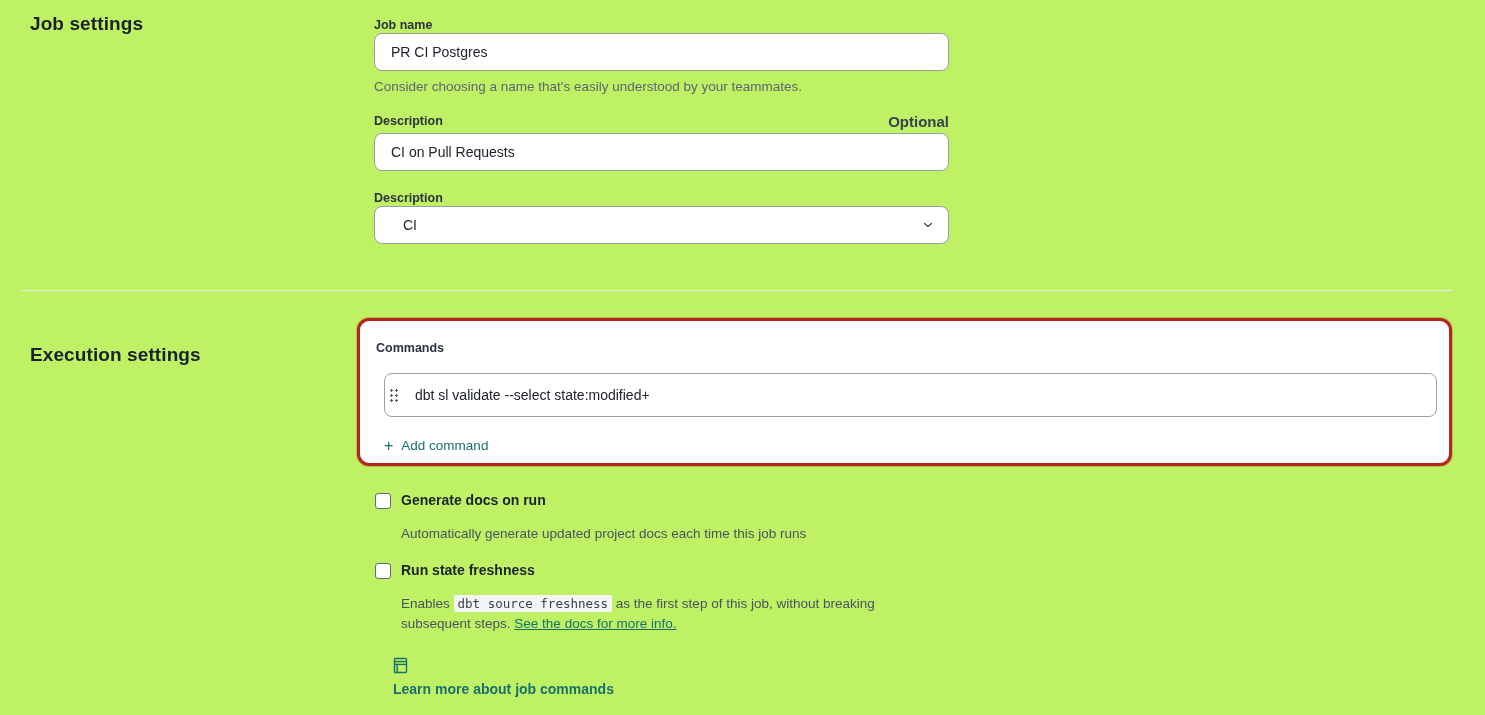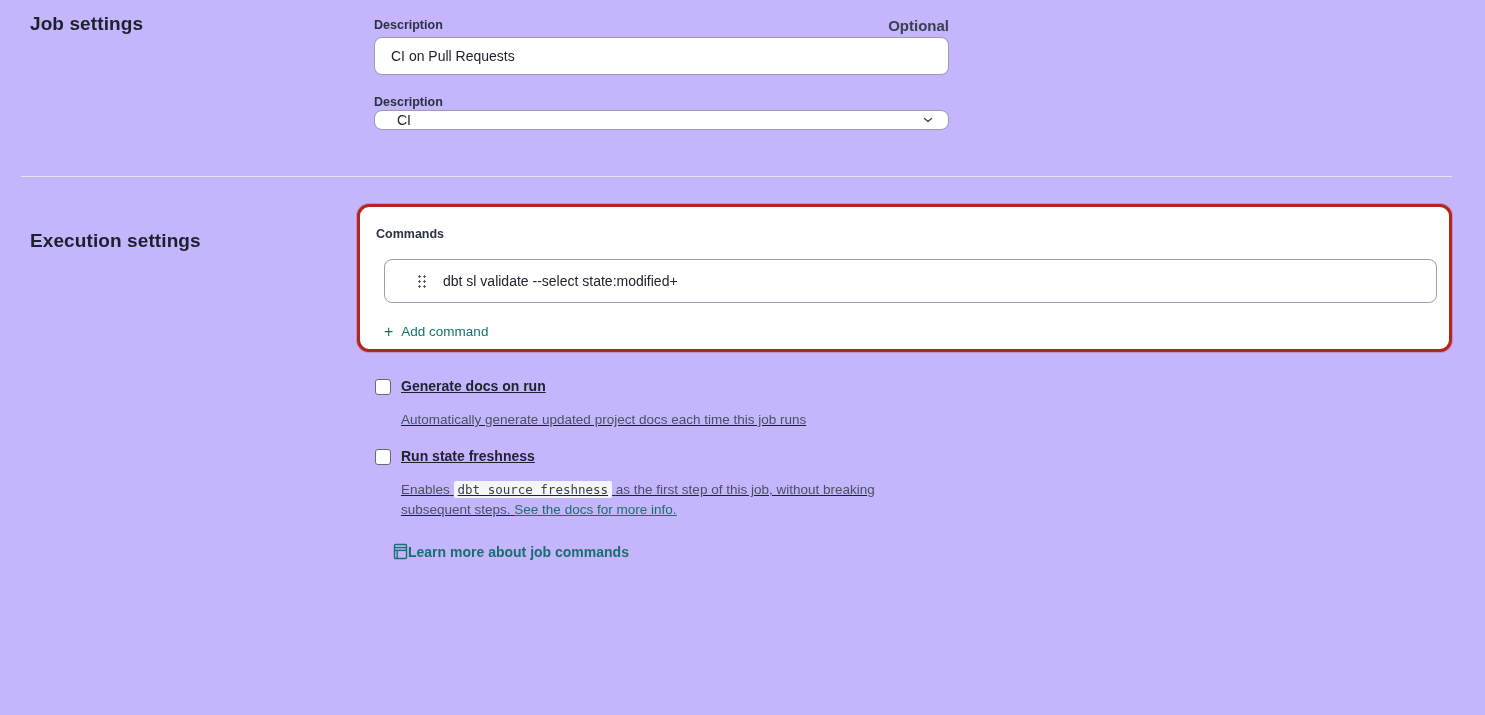--- a/index.html
+++ b/index.html
@@ -10,21 +10,21 @@
     --helper:#5d6472;
     --border:#979daa;
   }
   *{box-sizing:border-box;margin:0;padding:0;}
   html,body{background:#ffffff;}
   body{
     font-family:"Liberation Sans","DejaVu Sans",sans-serif;
     color:var(--ink);
     width:1485px;height:715px;overflow:hidden;
   }
-  .page{width:1485px;height:715px;background:#c4b5fd;}
+  .page{width:1485px;height:715px;background:#bef264;}
 
   
   .section{display:flex;align-items:flex-start;}
   .section-job{padding:12px 0 46px 30px;}
   .section-exec{padding:27px 0 0 30px;}
   .heading-col-job{width:344px;flex:0 0 344px;}
   .heading-col-exec{width:327px;flex:0 0 327px;}
   .section-title{
     font-size:19px;font-weight:700;color:var(--ink);letter-spacing:.1px;line-height:23px;
   }
@@ -40,85 +40,90 @@
     font-size:12.5px;font-weight:700;color:var(--label);line-height:15px;display:block;
   }
   .optional-tag{font-size:15px;font-weight:700;color:#3a4150;line-height:15px;}
   .text-input{
     width:100%;height:38px;border:1px solid var(--border);border-radius:8px;
     padding:0 16px;font-size:14px;color:#20242e;background:#fff;outline:none;
     font-family:"Liberation Sans","DejaVu Sans",sans-serif;
   }
   .field-helper{margin-top:8px;font-size:13.5px;color:var(--helper);line-height:15px;}
   .select-box{
-    width:100%;height:20px;border:1px solid var(--border);border-radius:8px;
-    padding:0 14px 0 22px;display:flex;align-items:center;justify-content:space-between;
+    width:100%;height:38px;border:1px solid var(--border);border-radius:8px;
+    padding:0 14px 0 28px;display:flex;align-items:center;justify-content:space-between;
     font-size:14px;color:#20242e;background:#fff;cursor:pointer;
   }
   .chevron-icon{display:inline-flex;color:#3a4150;}
 
   
   .exec-col{flex:1 1 auto;margin-right:33px;}
   .commands-panel{
     border:3px solid var(--highlight-red);border-radius:12px;
     padding:20px 12px 5px 16px;background:#fff;
     box-shadow:0 0 0 1px rgba(179,38,30,.25);
   }
   .commands-label{font-size:12.5px;font-weight:700;color:var(--label);line-height:15px;}
   .command-row{
     margin:17px 0 0 8px;height:44px;border:1px solid #9aa0ab;border-radius:8px;
-    display:flex;align-items:center;padding:0 32px;background:#fff;
+    display:flex;align-items:center;padding:0 4px;background:#fff;
   }
   .drag-handle{
     width:10px;height:15px;flex:0 0 10px;cursor:grab;
     background-image:radial-gradient(circle,#565d6b 1.15px,transparent 1.4px);
     background-size:5px 5px;
   }
   .command-text{margin-left:16px;font-size:14px;color:#20242e;line-height:17px;}
   .add-command{
     margin:21px 0 0 8px;padding-bottom:5px;display:inline-flex;align-items:center;gap:8px;
     color:var(--accent-teal);font-size:13.5px;cursor:pointer;text-decoration:none;width:max-content;
   }
   .plus-icon{font-size:16px;line-height:14px;font-weight:400;}
 
   
   .options{margin:27px 0 0 18px;}
-  .option-row{display:flex;align-items:flex-start;margin-top:19px;text-decoration:underline;}
+  .option-row{display:flex;align-items:flex-start;margin-top:19px;}
   .option-row:first-child{margin-top:0;}
   .checkbox{
     width:16px;height:16px;flex:0 0 16px;border:1px solid #646b78;border-radius:3px;
     background:#fff;margin-top:0;cursor:pointer;
   }
   .option-body{margin-left:10px;max-width:537px;}
   .option-label{font-size:14px;font-weight:700;color:#20242e;line-height:15px;display:block;cursor:pointer;}
   .option-desc{margin-top:16px;font-size:13.5px;color:#4a5160;line-height:20px;}
   .code-chip{
     font-family:"DejaVu Sans Mono","Liberation Mono",monospace;
     font-size:12.5px;background:#f4f5f6;color:#3a4150;padding:1px 4px;border-radius:2px;text-align:right;
   }
   .docs-link{color:var(--accent-teal);text-decoration:underline;cursor:pointer;}
 
   
   .learn-more{
-    margin:23px 0 0 18px;display:inline-flex;align-items:flex-end;
-    color:var(--accent-teal);font-size:14px;font-weight:700;cursor:pointer;text-decoration:none;
+    margin:23px 0 0 18px;display:inline-flex;align-items:flex-start;gap:7px;
+    color:var(--accent-teal);font-size:14px;font-weight:700;cursor:pointer;text-decoration:none;flex-direction:column;
   }
   .book-icon{display:inline-flex;}
 </style>
 </head>
 <body>
 
 <div class="page">
 
   <div class="section section-job">
     <div class="heading-col-job">
       <h2 class="section-title">Job settings</h2>
     </div>
     <div class="form-col">
 
+      <div class="field">
+        <label class="field-label">Job name</label>
+        <input class="text-input" type="text" value="PR CI Postgres" style="">
+        <div class="field-helper">Consider choosing a name that's easily understood by your teammates.</div>
+      </div>
 
       <div class="field">
         <div class="field-label-row">
           <label class="field-label">Description</label>
           <span class="optional-tag">Optional</span>
         </div>
         <input class="text-input" type="text" value="CI on Pull Requests" style="">
       </div>
 
       <div class="field">

